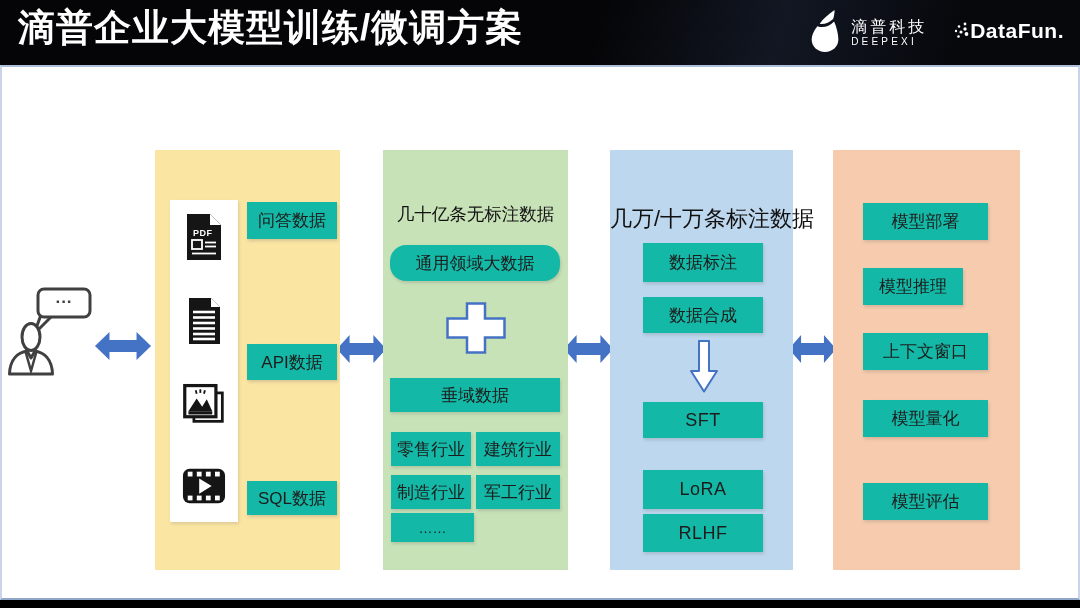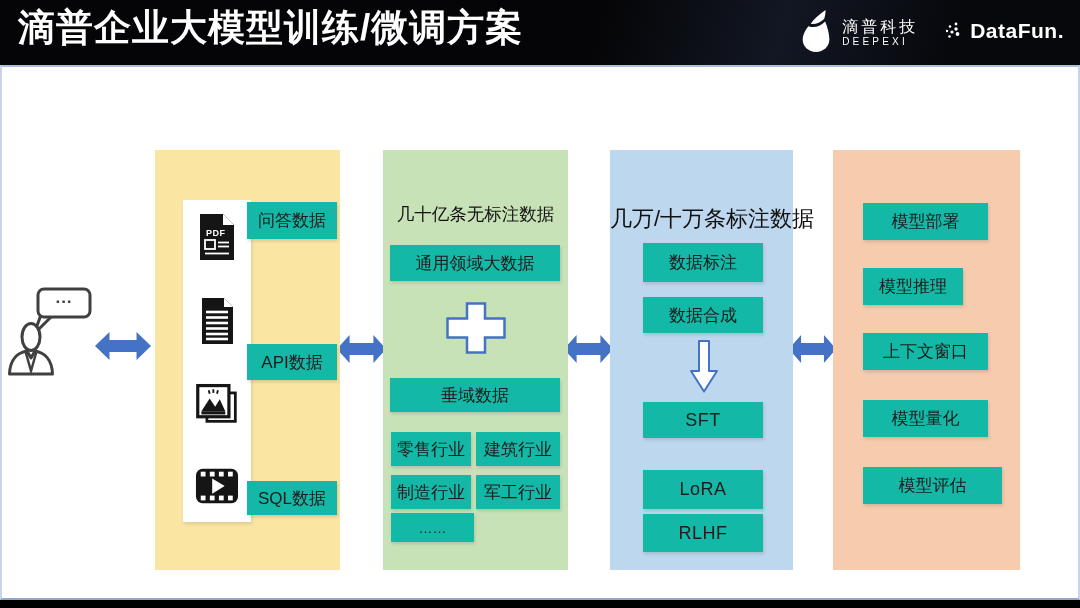--- a/index.html
+++ b/index.html
@@ -12,21 +12,21 @@
     position:absolute; left:0; top:0; width:1080px; height:65px;
     background:linear-gradient(105deg,#050507 55%,#121723 72%,#07080c 88%);
     display:flex; align-items:center; box-sizing:border-box;
   }
   .header h1 { margin:0 0 9px 18px; color:#fff; font-size:37px; font-weight:bold; letter-spacing:1px; white-space:nowrap; }
   .brand { margin-left:auto; display:flex; align-items:center; gap:26px; padding-right:16px; }
   .deepexi { display:flex; align-items:center; gap:9px; }
   .deepexi-text { display:flex; flex-direction:column; color:#fff; line-height:1.15; }
   .company-cn { font-size:16px; letter-spacing:3px; }
   .company-en { font-size:10px; letter-spacing:3.2px; }
-  .datafun { display:flex; align-items:flex-start; gap:9px; color:#fff; }
+  .datafun { display:flex; align-items:flex-start; gap:0; color:#fff; }
   .datafun-text { font-size:21px; font-weight:bold; letter-spacing:0.5px; }
   
   .panel {
     position:absolute; left:0; top:65px; width:1080px; height:535px;
     background:#fff; box-sizing:border-box;
     border-top:2px solid #aebfdc; border-bottom:2px solid #8fa6c8;
     border-left:2px solid #c9d4e8; border-right:2px solid #c9d4e8;
   }
   .bottom-strip { position:absolute; left:0; top:600px; width:1080px; height:8px; background:#000; }
   
@@ -38,21 +38,21 @@
   .col-title { position:absolute; left:0; width:100%; text-align:center; font-size:17.5px; color:#111; white-space:nowrap; }
   .box {
     position:absolute; background:#14b8a6; display:flex; align-items:center; justify-content:center;
     font-size:17px; color:#1c1c1c; box-shadow:1px 2px 3px rgba(90,90,90,.22); white-space:nowrap;
   }
   .box-en { font-size:18px; letter-spacing:0.5px; }
   
   .icon-strip {
     position:absolute; left:15px; top:50px; width:68px; height:322px; background:#fff;
     display:flex; flex-direction:column; align-items:center; justify-content:space-between;
-    padding:13px 0 11px; box-sizing:border-box; box-shadow:1px 2px 3px rgba(90,90,90,.18);margin-left:13px;
+    padding:13px 0 11px; box-sizing:border-box; box-shadow:1px 2px 3px rgba(90,90,90,.18);
   }
   .file-icon { width:44px; height:46px; }
   
   .h-arrow { position:absolute; }
   .h-arrow svg { display:block; width:100%; height:100%; }
   .sym { position:absolute; }
   .sym svg { display:block; width:100%; height:100%; }
   .person { position:absolute; left:8px; top:286px; width:88px; height:94px; }
 </style>
 </head>
@@ -185,21 +185,21 @@
         </svg>
       </span>
     </div>
     <div class="box" style="left:92px; top:52px;  width:90px; height:37px;">问答数据</div>
     <div class="box" style="left:92px; top:194px; width:90px; height:36px;">API数据</div>
     <div class="box" style="left:92px; top:331px; width:90px; height:34px;">SQL数据</div>
   </div>
 
   <div class="col col-pretrain">
     <div class="col-title" style="top:52px;">几十亿条无标注数据</div>
-    <div class="box" style="left:7px; top:95px; width:170px; height:36px;">通用领域大数据</div>
+    <div class="box" style="left:7px; top:95px; width:170px; height:36px;border-radius:16px;">通用领域大数据</div>
     <div class="sym" style="left:63px; top:152px; width:60px; height:52px;">
       <svg viewBox="0 0 60 52">
           <path d="M21,1.5 H39 V16.5 H58.5 V35.5 H39 V50.5 H21 V35.5 H1.5 V16.5 H21 Z" fill="#fff" stroke="#4472C4" stroke-width="2.5"></path>
         </svg>
     </div>
     <div class="box" style="left:7px; top:228px; width:170px; height:34px;">垂域数据</div>
     <div class="box" style="left:8px;  top:282px; width:80px; height:34px;">零售行业</div>
     <div class="box" style="left:93px; top:282px; width:84px; height:34px;">建筑行业</div>
     <div class="box" style="left:8px;  top:325px; width:80px; height:34px;">制造行业</div>
     <div class="box" style="left:93px; top:325px; width:84px; height:34px;">军工行业</div>
@@ -218,17 +218,17 @@
     <div class="box box-en" style="left:33px; top:252px; width:120px; height:36px;">SFT</div>
     <div class="box box-en" style="left:33px; top:320px; width:120px; height:39px;">LoRA</div>
     <div class="box box-en" style="left:33px; top:364px; width:120px; height:38px;">RLHF</div>
   </div>
 
   <div class="col col-deploy">
     <div class="box" style="left:30px; top:53px;  width:125px; height:37px;">模型部署</div>
     <div class="box" style="left:30px; top:118px; width:100px; height:37px;">模型推理</div>
     <div class="box" style="left:30px; top:183px; width:125px; height:37px;">上下文窗口</div>
     <div class="box" style="left:30px; top:250px; width:125px; height:37px;">模型量化</div>
-    <div class="box" style="left:30px; top:317px; width:139px; height:37px;">模型评估</div>
+    <div class="box" style="left:30px; top:333px; width:125px; height:37px;">模型评估</div>
   </div>
 
   <div class="bottom-strip"></div>
 </div>
 
 </body></html>

